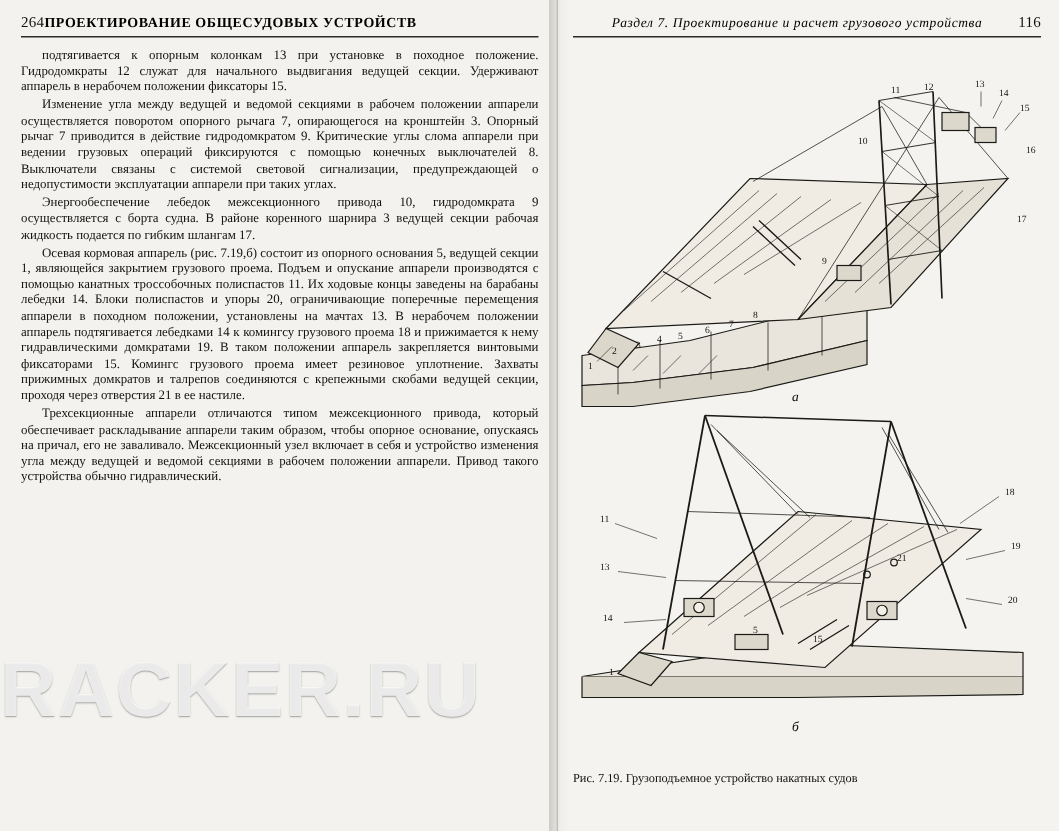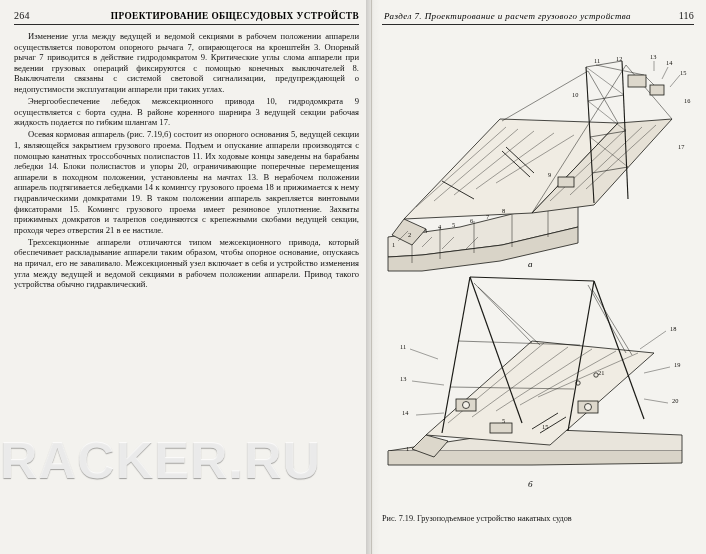--- a/index.html
+++ b/index.html
@@ -45,32 +45,32 @@
     letter-spacing: .2px;
     margin-bottom: 3px;
   }
   .runhead .folio {
     font-family: "Liberation Serif", serif;
     font-size: 10px;
     color: #111;
   }
   .runhead .title {
     flex: 1;
-    text-align: right;
+    text-align: left;
     font-weight: bold;
     text-transform: uppercase;
     font-size: 9.3px;
     letter-spacing: .4px;
   }
   .runhead-right .title {
     text-transform: none;
     font-weight: normal;
     font-style: italic;
     font-size: 9px;
-    text-align: left;
+    text-align: center;
     padding-left: 2px;
   }
   .rule {
     border: 0;
     border-top: 1px solid #2b2b2b;
     margin: 2px 0 6px 0;
   }
   
   .col {
     font-size: 8.6px;
@@ -143,20 +143,21 @@
 
 <div class="spread">
 
   <div class="page page-left">
     <div class="runhead">
       <span class="folio">264</span>
       <span class="title">ПРОЕКТИРОВАНИЕ ОБЩЕСУДОВЫХ УСТРОЙСТВ</span>
     </div>
     <hr class="rule">
     <div class="col">
+      <p>подтягивается к опорным колонкам 13 при установке в походное положение. Гидродомкраты 12 служат для начального выдвигания ведущей секции. Удерживают аппарель в нерабочем положении фиксаторы 15.</p>
       <p>Изменение угла между ведущей и ведомой секциями в рабочем положении аппарели осуществляется поворотом опорного рычага 7, опирающегося на кронштейн 3. Опорный рычаг 7 приводится в действие гидродомкратом 9. Критические углы слома аппарели при ведении грузовых операций фиксируются с помощью конечных выключателей 8. Выключатели связаны с системой световой сигнализации, предупреждающей о недопустимости эксплуатации аппарели при таких углах.</p>
       <p>Энергообеспечение лебедок межсекционного привода 10, гидродомкрата 9 осуществляется с борта судна. В районе коренного шарнира 3 ведущей секции рабочая жидкость подается по гибким шлангам 17.</p>
       <p>Осевая кормовая аппарель (рис. 7.19,б) состоит из опорного основания 5, ведущей секции 1, являющейся закрытием грузового проема. Подъем и опускание аппарели производятся с помощью канатных троссобочных полиспастов 11. Их ходовые концы заведены на барабаны лебедки 14. Блоки полиспастов и упоры 20, ограничивающие поперечные перемещения аппарели в походном положении, установлены на мачтах 13. В нерабочем положении аппарель подтягивается лебедками 14 к комингсу грузового проема 18 и прижимается к нему гидравлическими домкратами 19. В таком положении аппарель закрепляется винтовыми фиксаторами 15. Комингс грузового проема имеет резиновое уплотнение. Захваты прижимных домкратов и талрепов соединяются с крепежными скобами ведущей секции, проходя через отверстия 21 в ее настиле.</p>
       <p>Трехсекционные аппарели отличаются типом межсекционного привода, который обеспечивает раскладывание аппарели таким образом, чтобы опорное основание, опускаясь на причал, его не заваливало. Межсекционный узел включает в себя и устройство изменения угла между ведущей и ведомой секциями в рабочем положении аппарели. Привод такого устройства обычно гидравлический.</p>
     </div>
   </div>
 
   <div class="page page-right">
     <div class="runhead runhead-right">
       <span class="title">Раздел 7. Проектирование и расчет грузового устройства</span>

